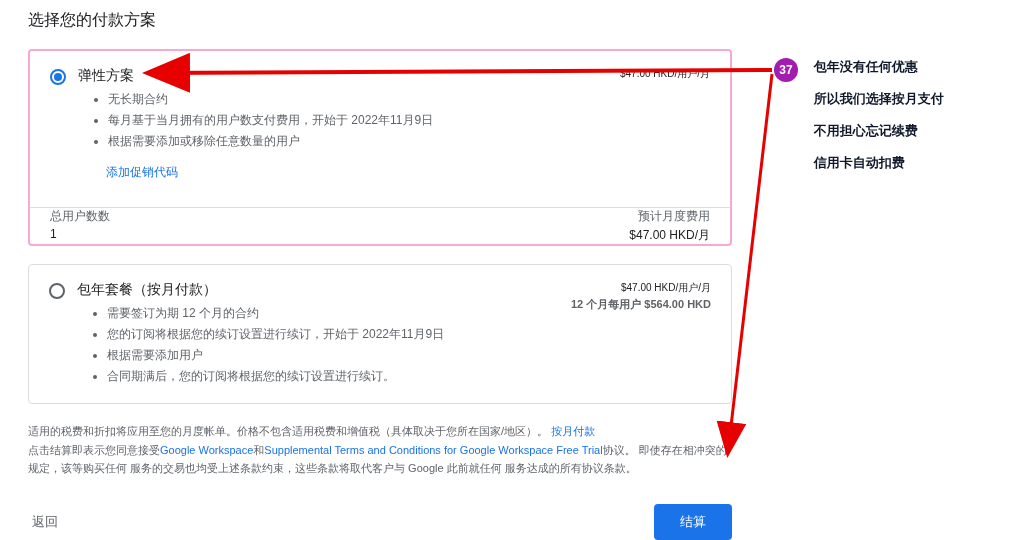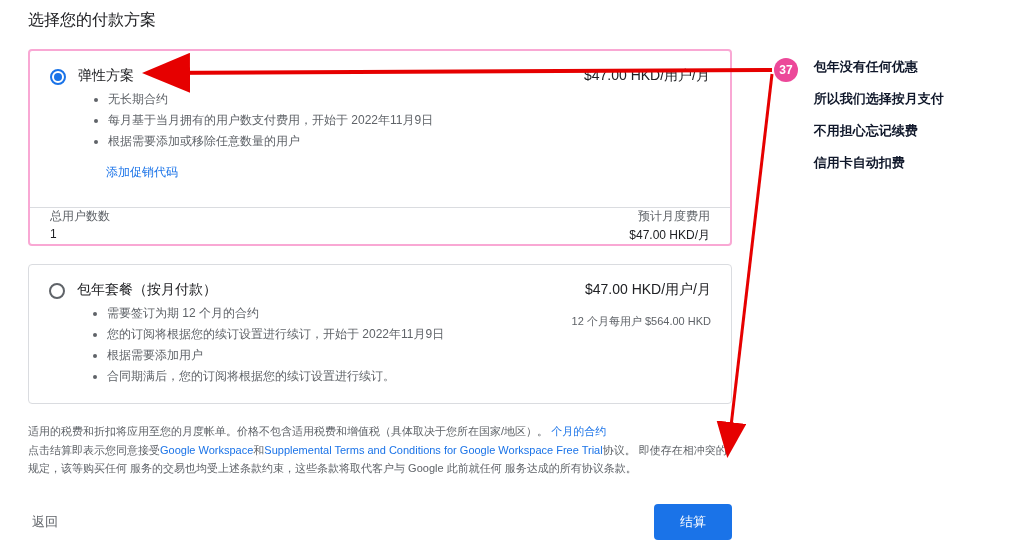--- a/index.html
+++ b/index.html
@@ -61,28 +61,29 @@
   }
   .plan-main { flex: 1; }
   .plan-side { text-align: right; min-width: 170px; }
   .plan-title {
     font-size: 14px;
     color: #202124;
     margin: 0 0 6px 0;
     font-weight: 500;
   }
   .price-line {
-    font-size: 14px;
+    font-size: 10px;
     color: #202124;
     margin: 0;
   }
   .sub-price {
     font-size: 11px;
     color: #5f6368;
-    margin-top: 15px;
+    margin-top: 2px;
+    font-weight: bold;
   }
   ul.feat {
     list-style: disc;
     margin: 4px 0 0 0;
     padding-left: 30px;
     color: #5f6368;
     font-size: 12px;
   }
   ul.feat li { margin: 4px 0; }
   .promo-link {
@@ -137,21 +138,21 @@
   
   .annot {
     position: absolute;
     left: 774px;
     top: 58px;
     width: 230px;
   }
   .badge {
     width: 24px; height: 24px;
     border-radius: 50%;
-    background: #ec4899;
+    background: #a21caf;
     color: #fff;
     font-size: 12px;
     font-weight: 600;
     display: inline-flex;
     align-items: center;
     justify-content: center;
     vertical-align: top;
     margin-right: 8px;
   }
   .annot-lines {
@@ -224,21 +225,21 @@
       </div>
       <div class="plan-side">
         <div class="price-line">$47.00 HKD/用户/月</div>
         <div class="sub-price">12 个月每用户 $564.00 HKD</div>
       </div>
     </div>
   </div>
 
   <div class="legal">
     <span>适用的税费和折扣将应用至您的月度帐单。价格不包含适用税费和增值税（具体取决于您所在国家/地区）。</span>
-    <a>个月的合约</a><br>
+    <a>按月付款</a><br>
     <span>点击结算即表示您同意接受</span><a>Google Workspace</a><span>和</span><a>Supplemental Terms and Conditions for Google Workspace Free Trial</a><span>协议。 即使存在相冲突的规定，该等购买任何 服务的交易也均受上述条款约束，这些条款将取代客户与 Google 此前就任何 服务达成的所有协议条款。</span>
   </div>
 
   <div class="actions">
     <button class="btn-back">返回</button>
     <button class="btn-primary">结算</button>
   </div>
 </div>
 
 <div class="annot">

